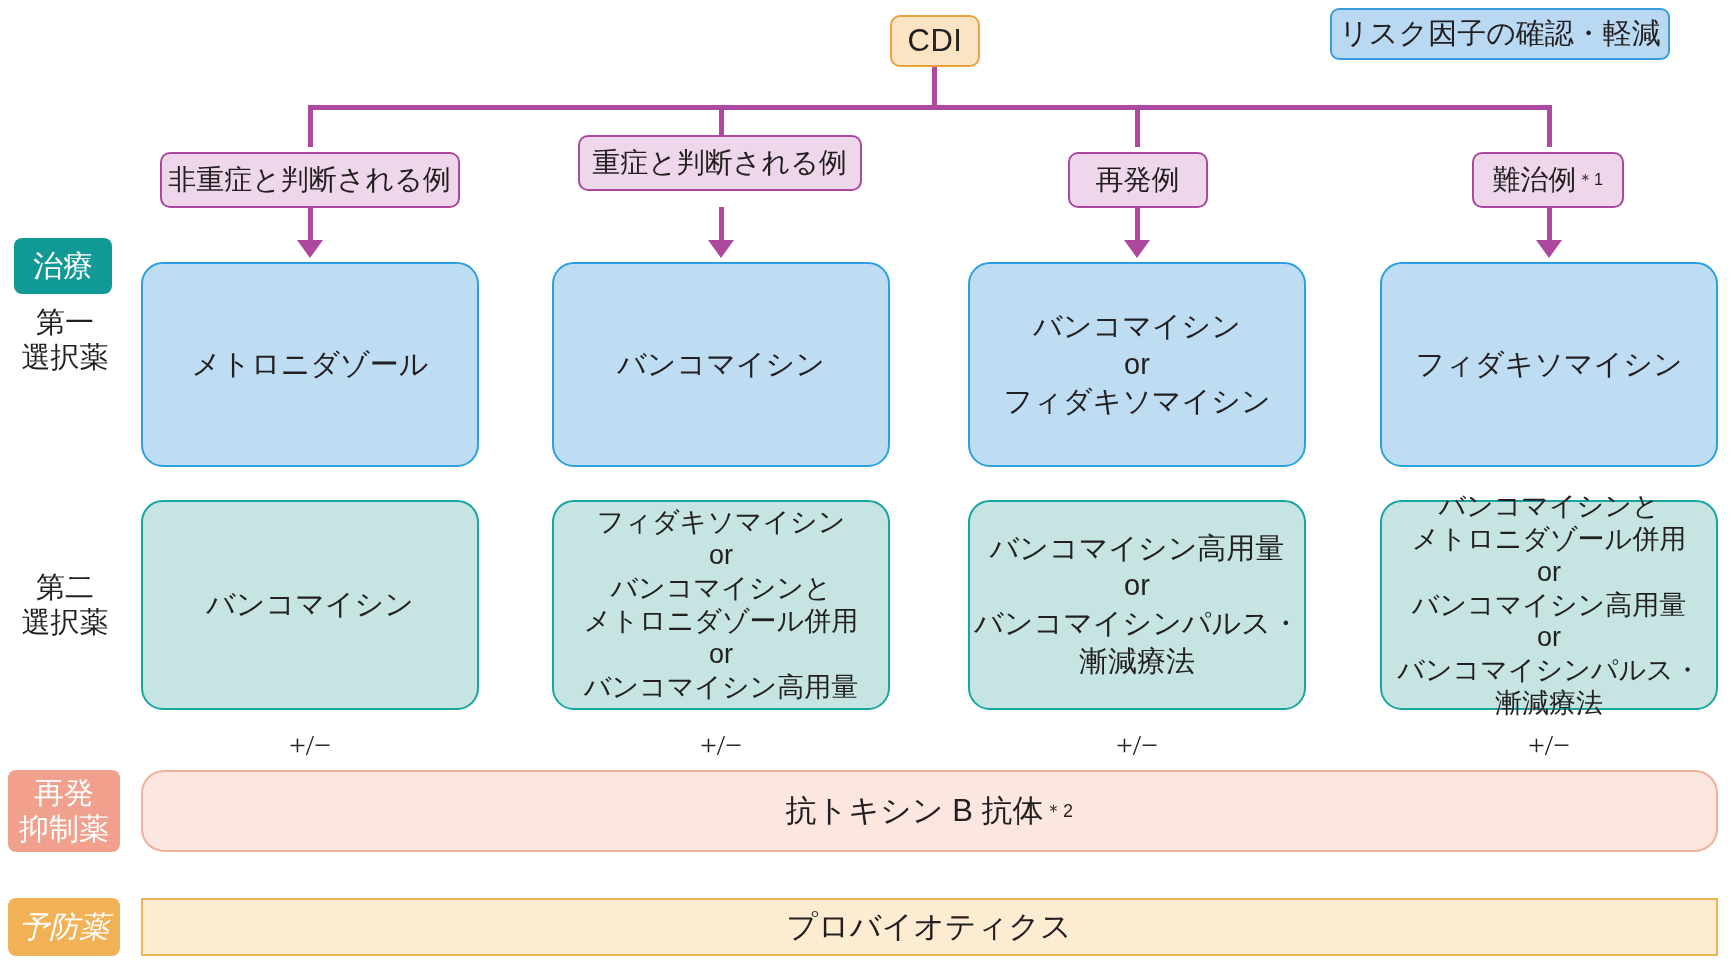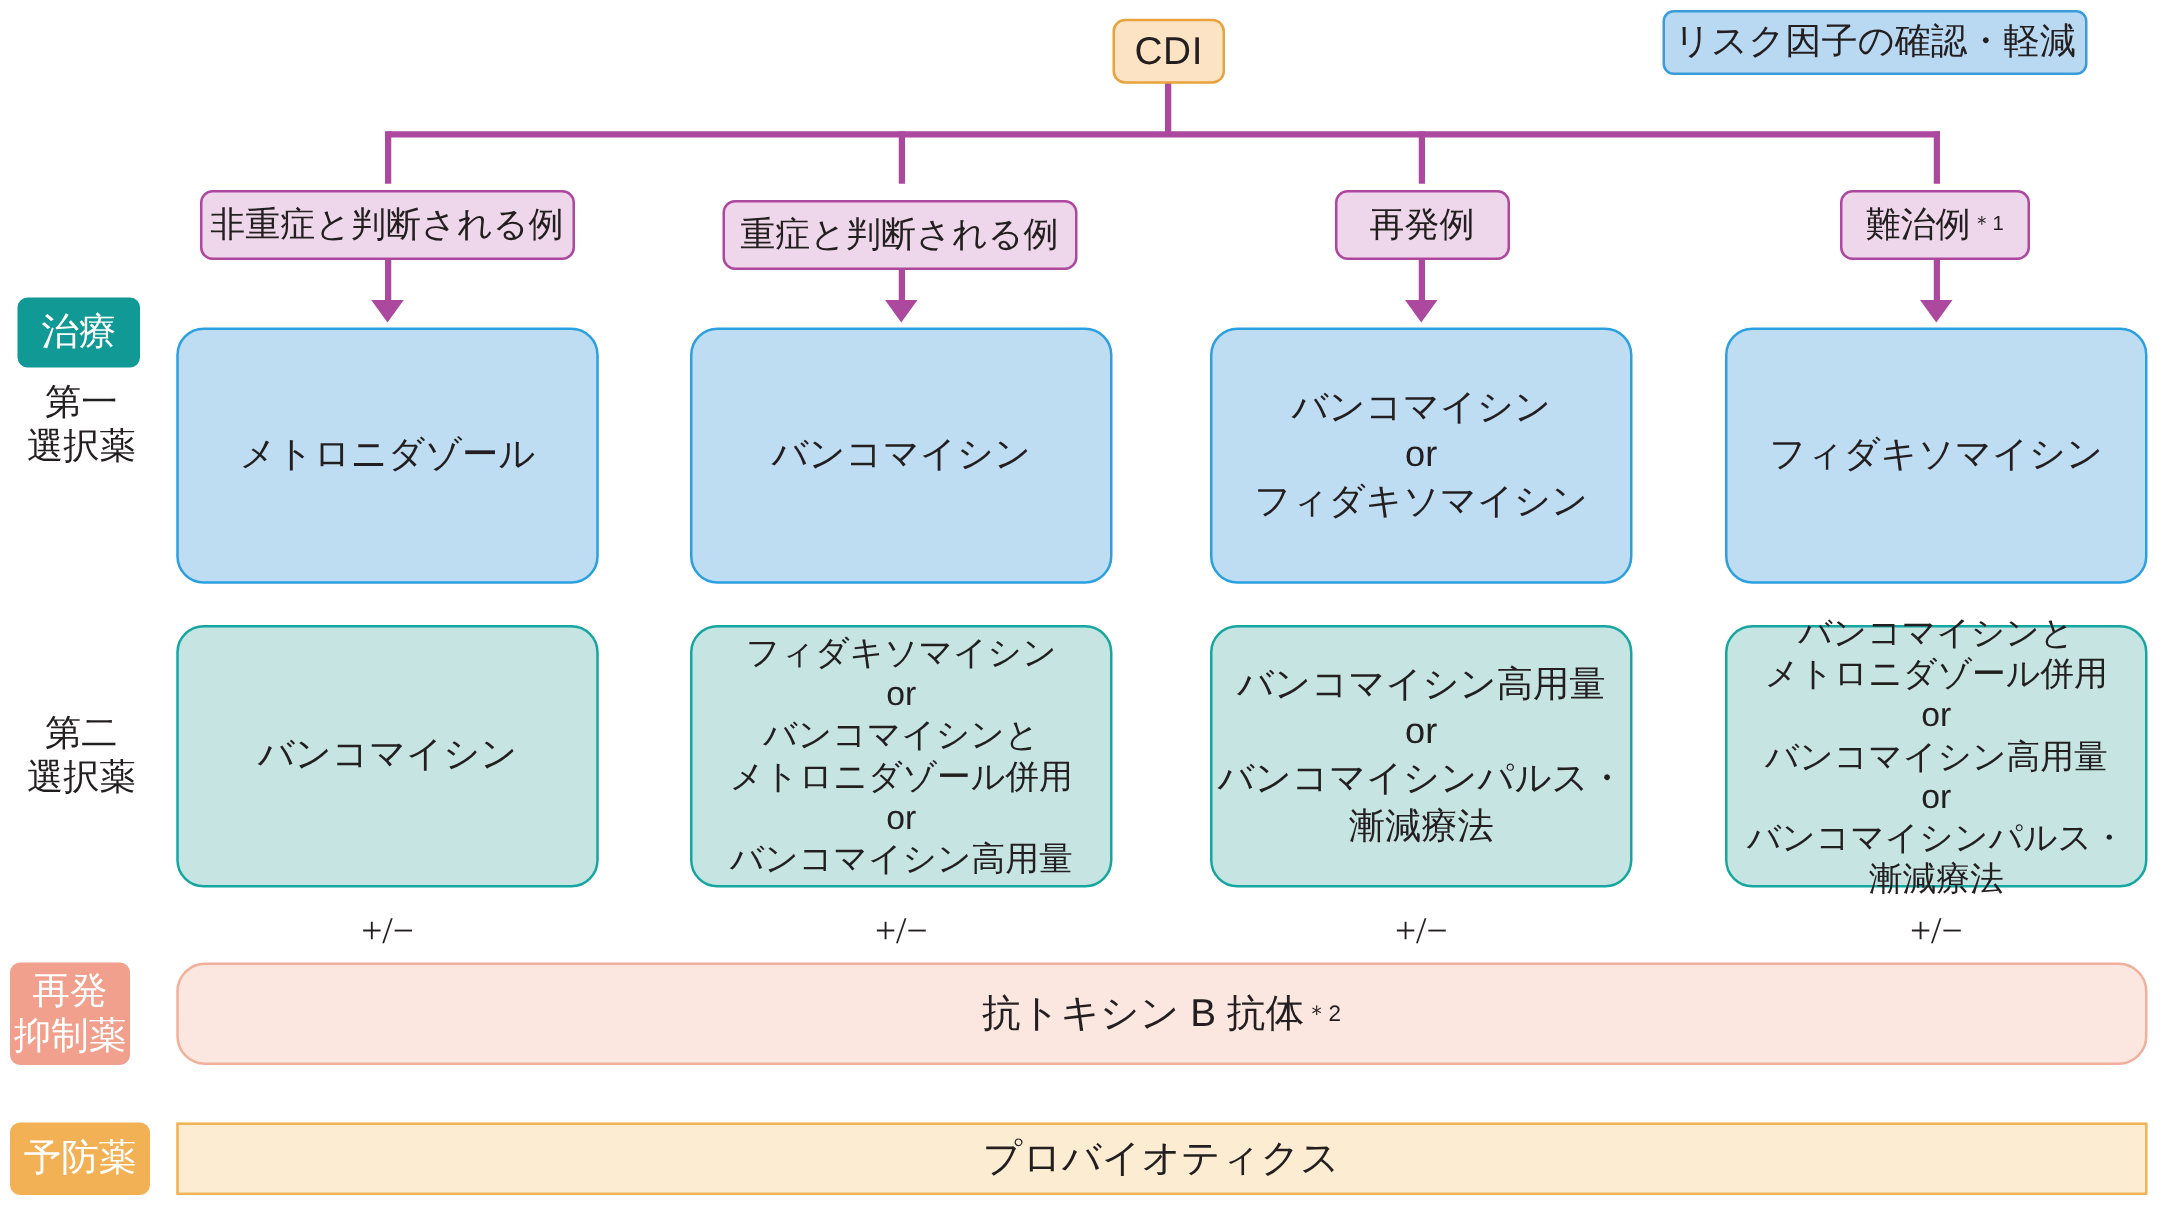--- a/index.html
+++ b/index.html
@@ -166,36 +166,36 @@
   <div class="node n-note" style="left:1330px;top:8px;width:340px;height:52px;">リスク因子の確認・軽減</div>
 
   <div class="chip chip-teal" style="left:14px;top:238px;width:98px;height:56px;">治療</div>
 
   <div class="rowlabel" style="left:10px;top:305px;width:110px;">第一
 選択薬</div>
 
   <div class="rowlabel" style="left:10px;top:570px;width:110px;">第二
 選択薬</div>
 
-  <div class="chip chip-salmon" style="left:8px;top:770px;width:96px;height:82px;">再発
+  <div class="chip chip-salmon" style="left:8px;top:770px;width:112px;height:82px;">再発
 抑制薬</div>
 
-  <div class="chip chip-amber" style="left:8px;top:898px;width:112px;height:58px;">予防薬</div>
+  <div class="chip chip-amber" style="left:8px;top:898px;width:112px;height:58px;font-style:italic;">予防薬</div>
 
   <div class="node n-cond" style="left:160px;top:152px;width:300px;height:56px;text-align:center;">
     <span>非重症と判断される例</span><span class="sup"></span>
   </div>
 
   <div class="node n-first" style="left:141px;top:262px;width:338px;height:205px;">メトロニダゾール</div>
 
   <div class="node n-second" style="left:141px;top:500px;width:338px;height:210px;">バンコマイシン</div>
 
   <div class="pm" style="left:250px;top:728px;width:120px;">+/−</div>
 
-  <div class="node n-cond" style="left:578px;top:160px;width:284px;height:56px;">
+  <div class="node n-cond" style="left:578px;top:135px;width:284px;height:56px;">
     <span>重症と判断される例</span><span class="sup"></span>
   </div>
 
   <div class="node n-first" style="left:552px;top:262px;width:338px;height:205px;">バンコマイシン</div>
 
   <div class="node n-second small" style="left:552px;top:500px;width:338px;height:210px;">フィダキソマイシン
 or
 バンコマイシンと
 メトロニダゾール併用
 or

